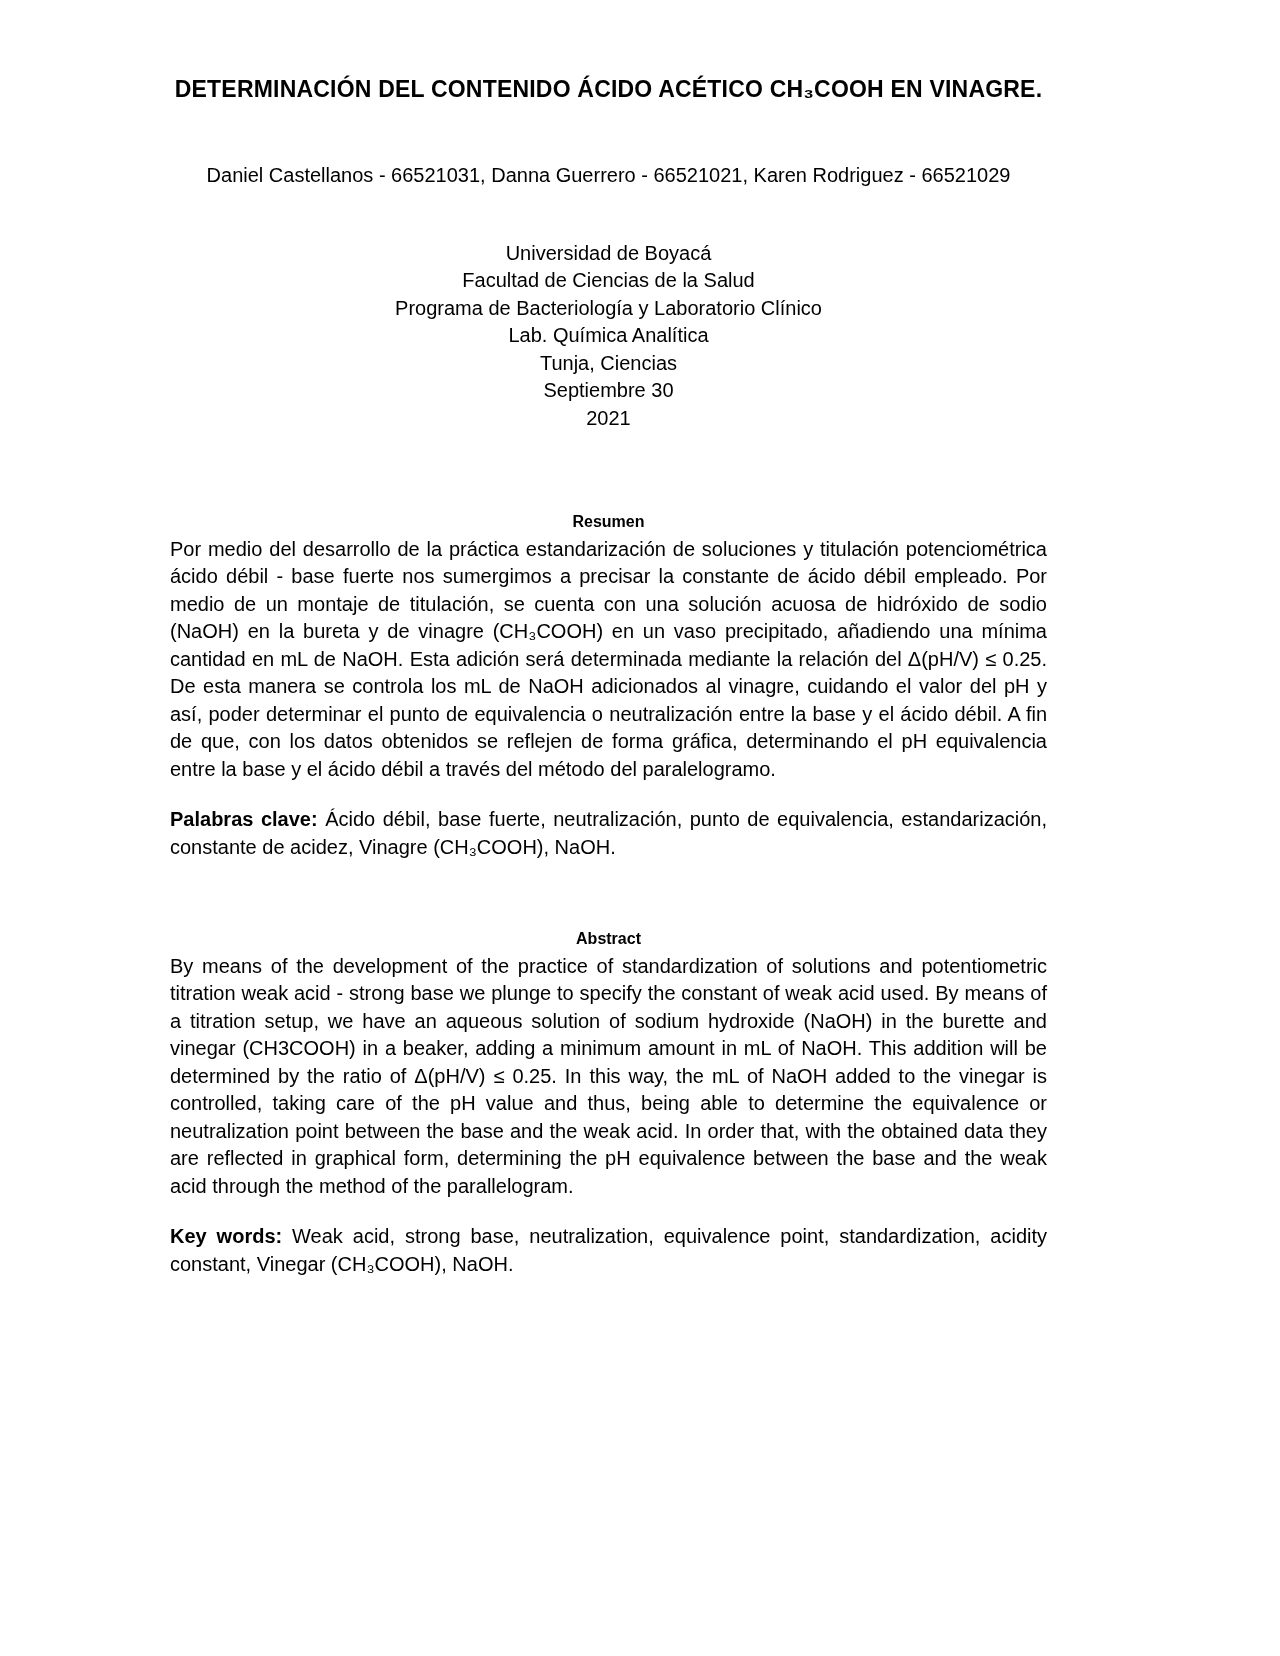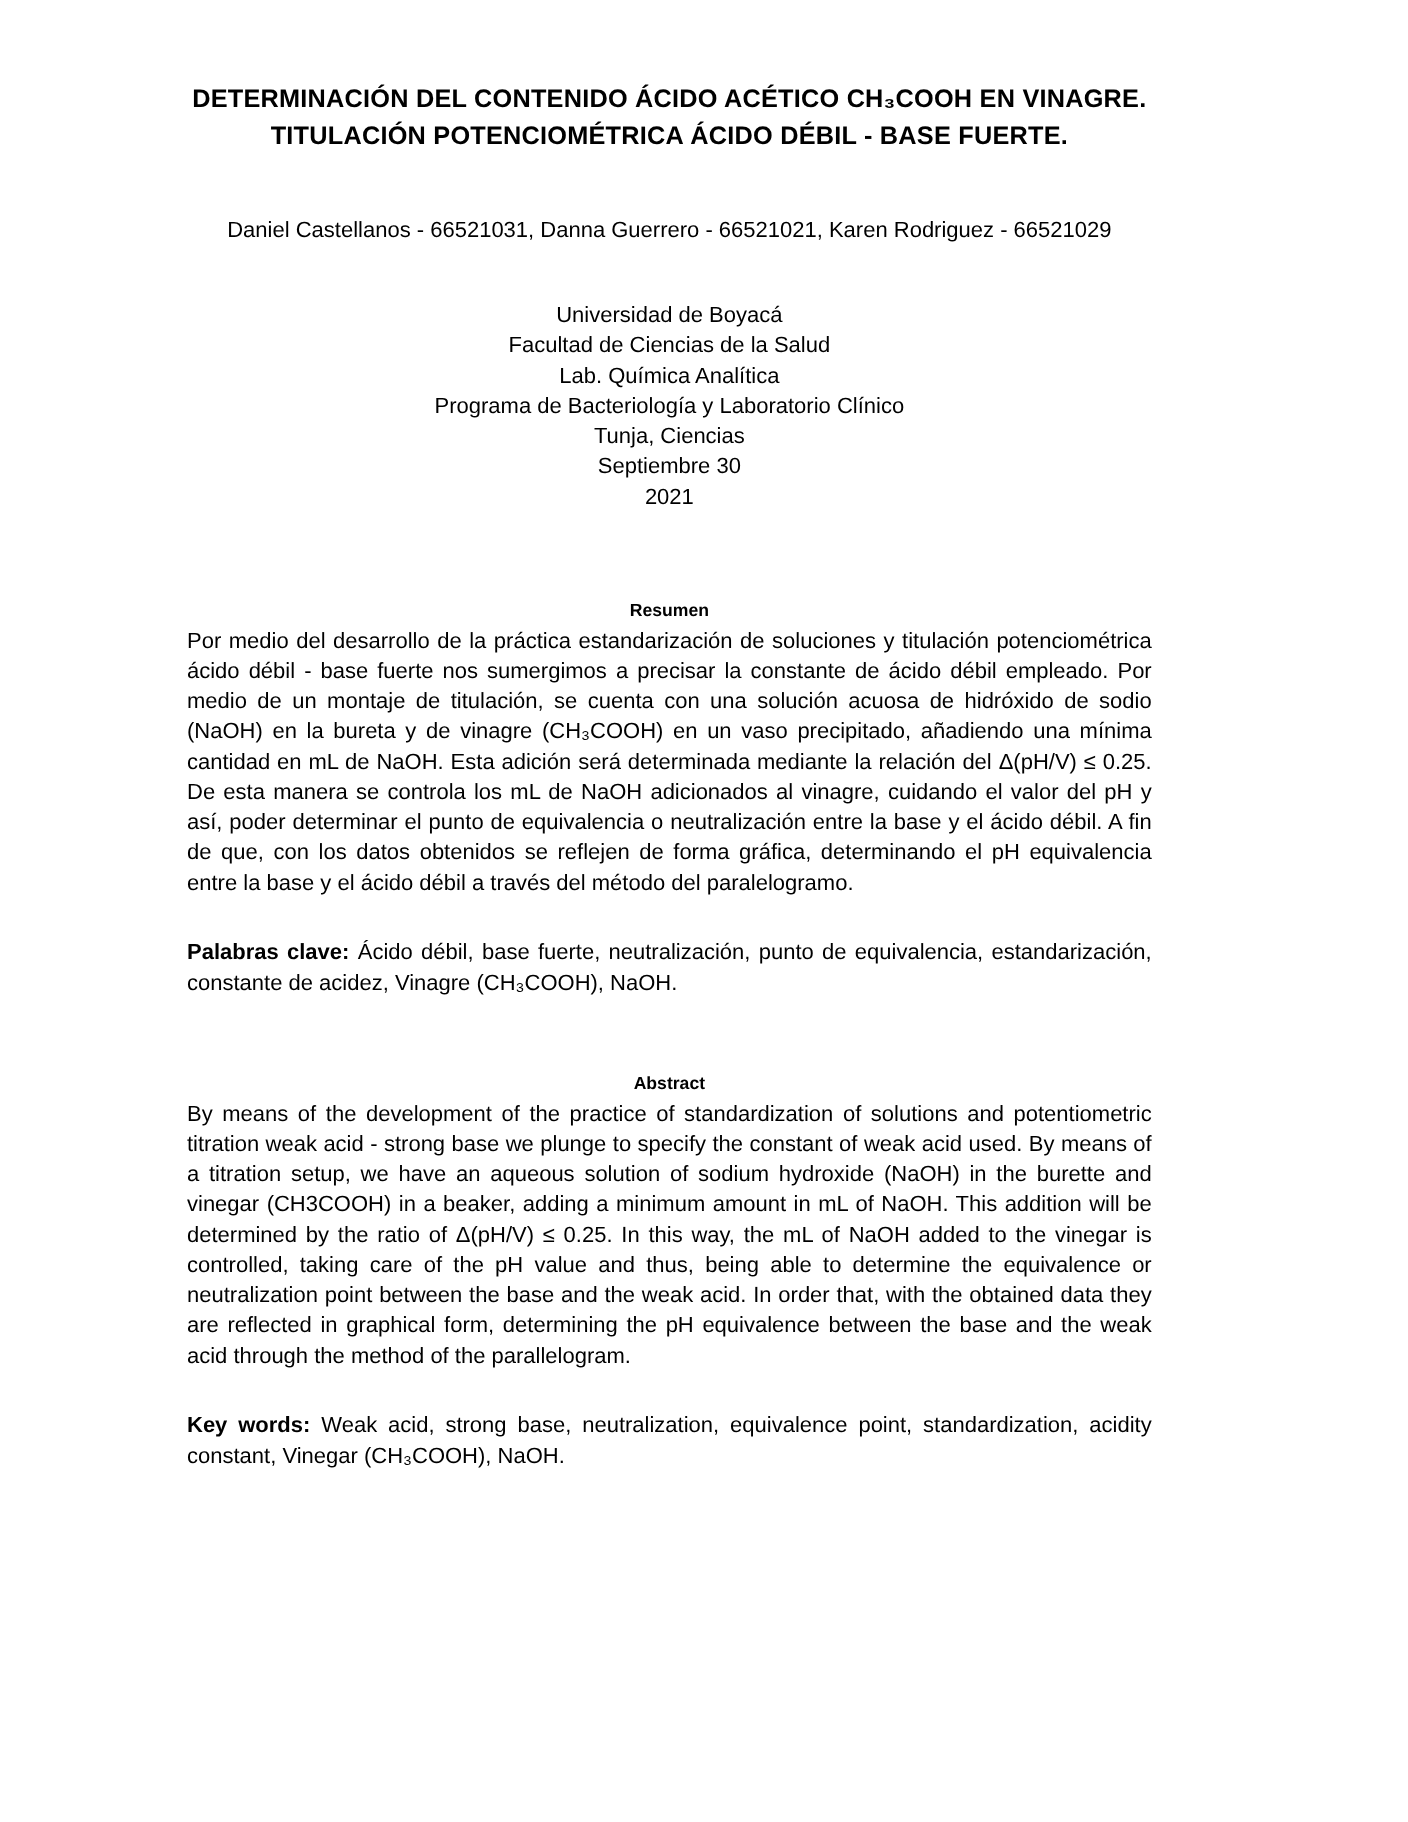--- a/index.html
+++ b/index.html
@@ -39,40 +39,39 @@
     font-weight: bold;
     font-size: 16px;
     line-height: 27.5px;
   }
   .heading-resumen { margin-top: 76px; }
   .heading-abstract { margin-top: 64px; }
   .body-just {
     text-align: justify;
     text-justify: inter-word;
   }
-  .kw-block { margin-top: 36px; }
+  .kw-block { margin-top: 23px; }
   .kw-label { font-weight: bold; }
 </style>
 </head>
 <body>
 
 <div class="page">
 
   <h1 class="title">
     <span class="title-line">DETERMINACIÓN DEL CONTENIDO ÁCIDO ACÉTICO CH₃COOH EN VINAGRE.</span>
-    <span class="title-line">TITULACIÓN POTENCIOMÉTRICA ÁCIDO DÉBIL - BASE FUERTE.</span>
   </h1>
 
   <p class="authors">Daniel Castellanos - 66521031, Danna Guerrero - 66521021, Karen Rodriguez - 66521029</p>
 
   <div class="institution">
     <p>Universidad de Boyacá</p>
     <p>Facultad de Ciencias de la Salud</p>
+    <p>Programa de Bacteriología y Laboratorio Clínico</p>
     <p>Lab. Química Analítica</p>
-    <p>Programa de Bacteriología y Laboratorio Clínico</p>
     <p>Tunja, Ciencias</p>
     <p>Septiembre 30</p>
     <p>2021</p>
   </div>
 
   <h2 class="section-heading heading-resumen">Resumen</h2>
 
   <p class="body-just">Por medio del desarrollo de la práctica estandarización de soluciones y titulación potenciométrica ácido débil - base fuerte nos sumergimos a precisar la constante de ácido débil empleado. Por medio de un montaje de titulación, se cuenta con una solución acuosa de hidróxido de sodio (NaOH) en la bureta y de vinagre (CH₃COOH) en un vaso precipitado, añadiendo una mínima cantidad en mL de NaOH. Esta adición será determinada mediante la relación del Δ(pH/V) ≤ 0.25. De esta manera se controla los mL de NaOH adicionados al vinagre, cuidando el valor del pH y así, poder determinar el punto de equivalencia o neutralización entre la base y el ácido débil. A fin de que, con los datos obtenidos se reflejen de forma gráfica, determinando el pH equivalencia entre la base y el ácido débil a través del método del paralelogramo.</p>
 
   <p class="body-just kw-block">

